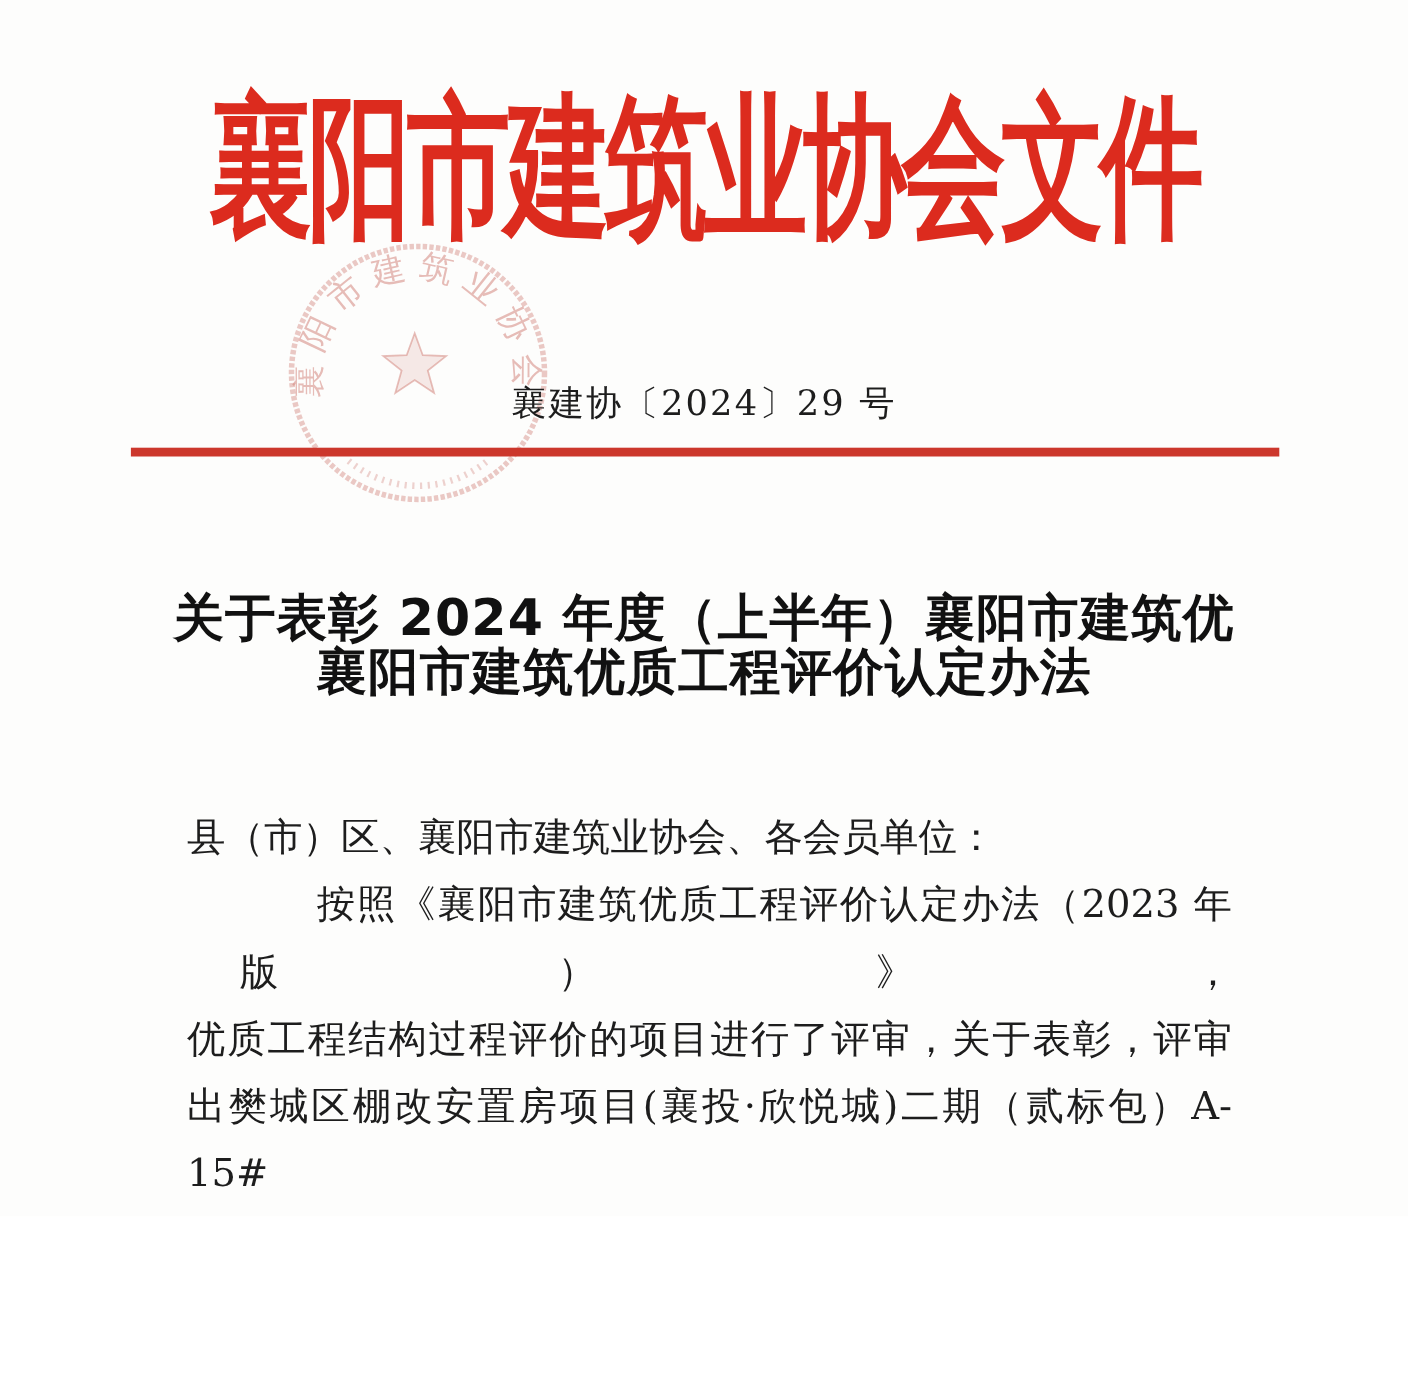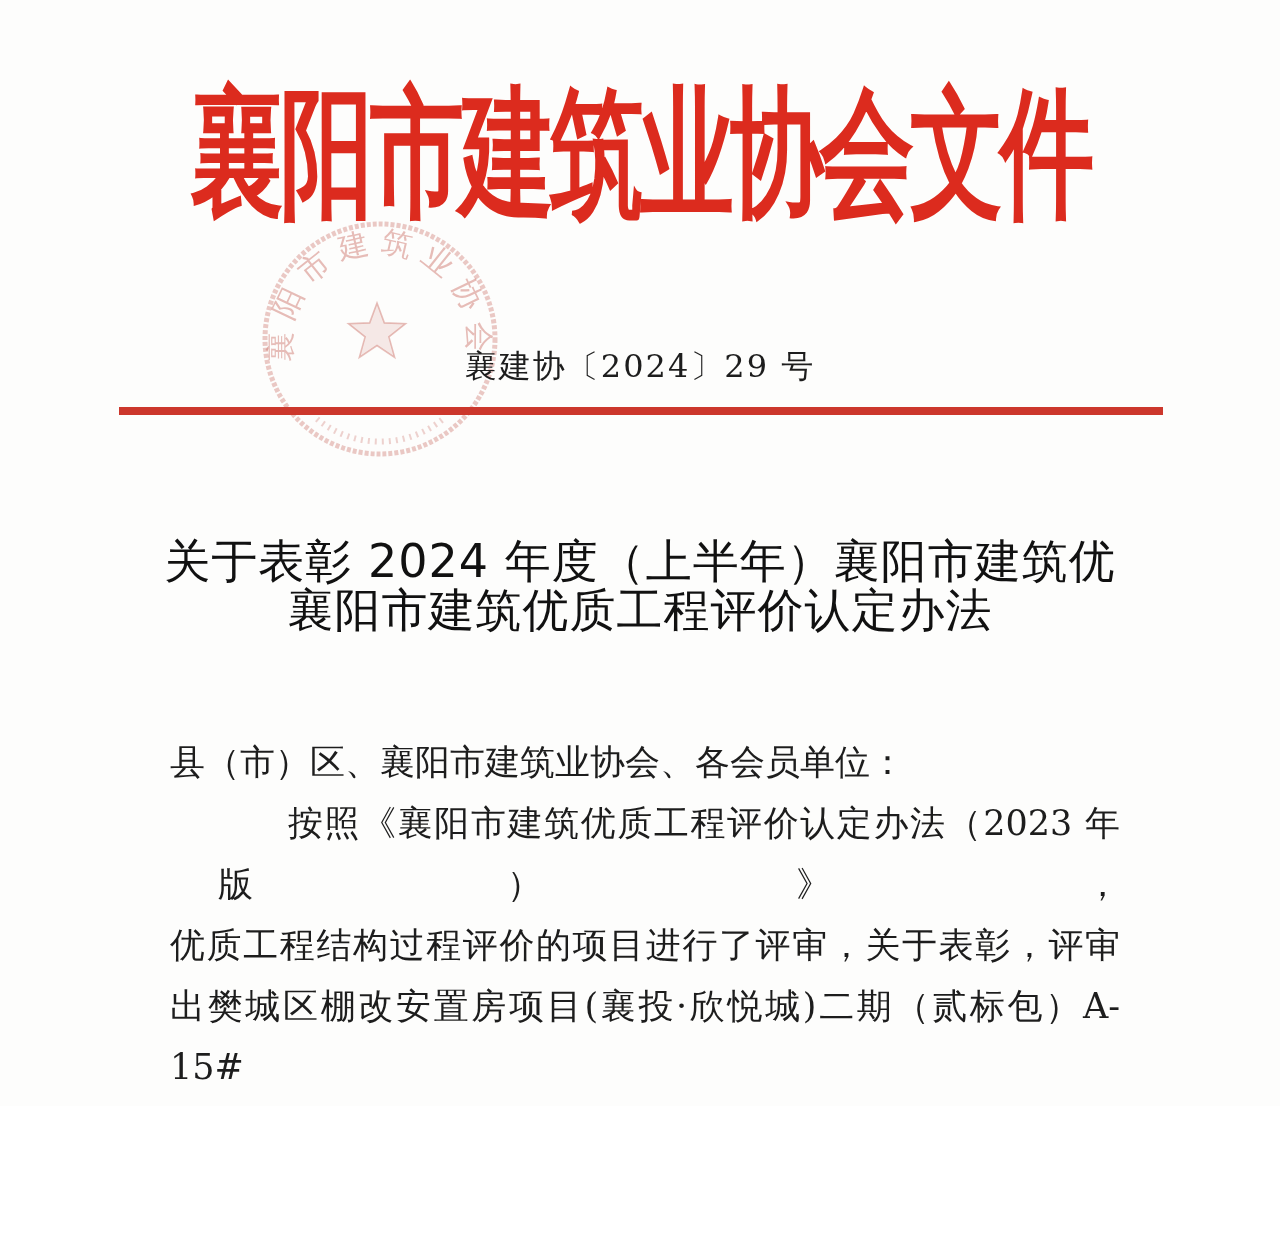--- a/index.html
+++ b/index.html
@@ -64,21 +64,21 @@
     position:absolute;
     top:407px; left:119px;
     width:1044px; height:8px;
     background:var(--rule-red);
   }
   
   .doc-title{
     position:absolute;
     top:537px; left:60px; right:60px;
     text-align:center;
-    font-weight:normal;
+    font-weight:bold;
     font-size:46px;
     line-height:49px;
     letter-spacing:1px;
     color:#111;
   }
   
   .body-text{
     position:absolute;
     top:732px; left:170px;
     width:950px;

